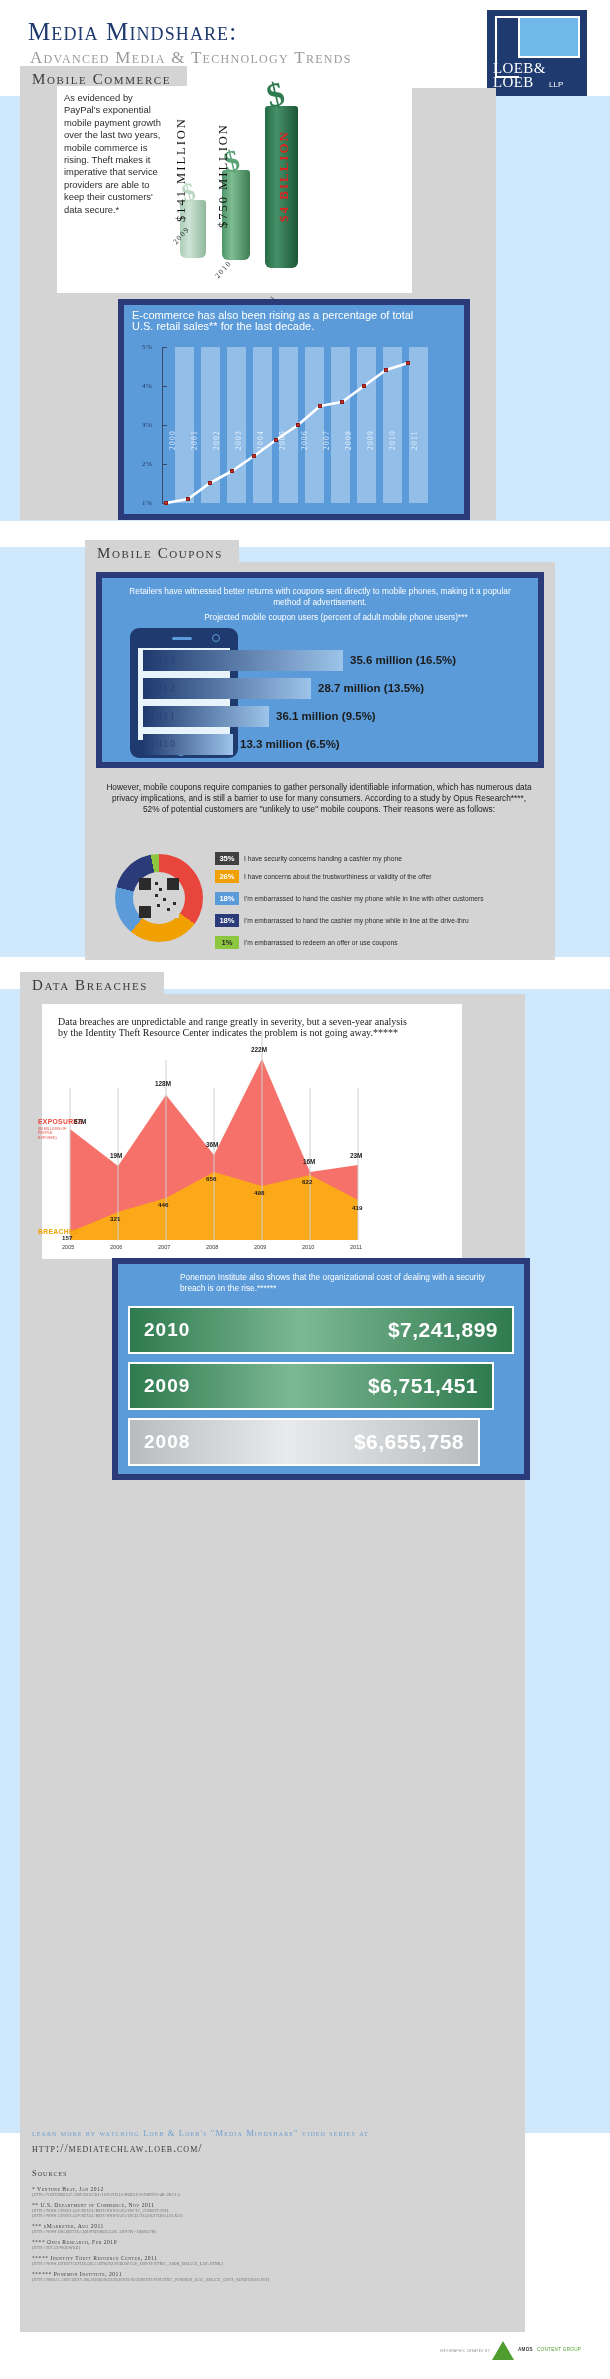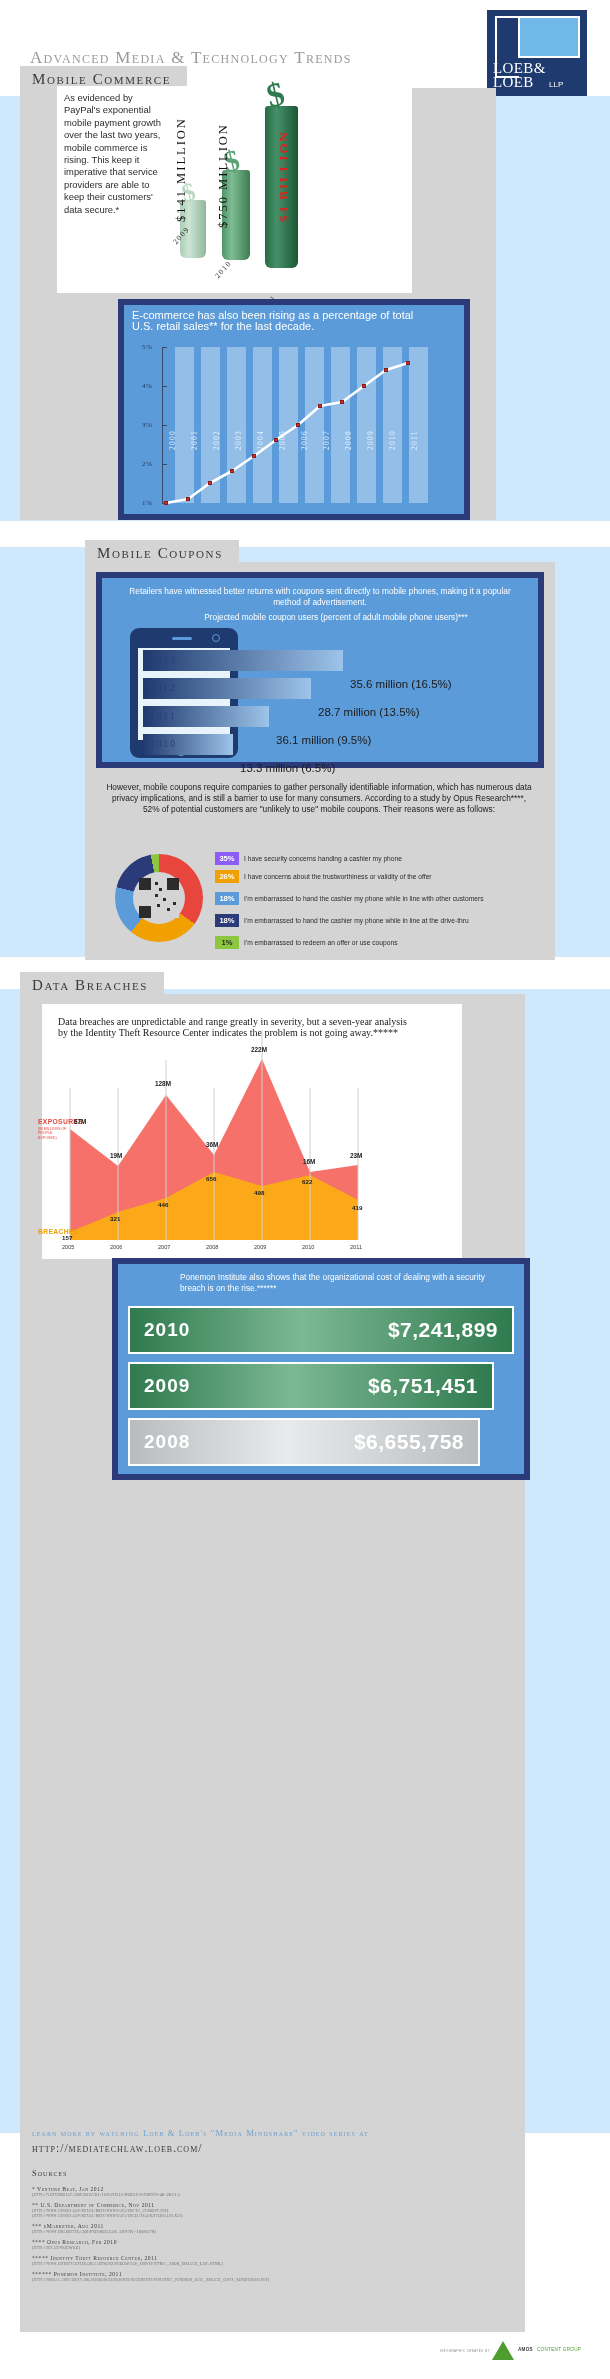--- a/index.html
+++ b/index.html
@@ -91,21 +91,21 @@
   .cp-panel { position:absolute; background:#2b3b7a; }
   .cp-inner { position:absolute; background:#5b9bd9; }
   .cp-lead { position:absolute; color:#fff; font-size:8.3px; line-height:11px; text-align:center;}
   .phone-out { position:absolute; background:#1f3a6e; border-radius:9px; }
   .phone-scr { position:absolute; background:#e9f3fb; }
   .phone-spk { position:absolute; background:#5b9bd9; border-radius:2px;}
   .phone-cam { position:absolute; border:1.3px solid #5b9bd9; border-radius:50%;}
   .phone-home { position:absolute; border:1.5px solid #5b9bd9; border-radius:50%;}
   .cp-yr { position:absolute; font-size:9.5px; color:#2b3b7a; letter-spacing:2px; font-family:"Liberation Serif",serif;}
   .cp-bar { position:absolute; }
-  .cp-val { position:absolute; font-size:11.5px; font-weight:normal; color:#1b1b1b; white-space:nowrap;margin-top:24px;}
+  .cp-val { position:absolute; font-size:11.5px; font-weight:bold; color:#1b1b1b; white-space:nowrap;}
 
   .cp-note { position:absolute; color:#1b1b1b; font-size:8.3px; line-height:11.2px; }
   .lg-row { position:absolute; display:flex; align-items:center; }
   .lg-pct { width:24px; height:13px; display:flex; align-items:center; justify-content:center; color:#fff; font-size:7.6px; font-weight:bold;}
   .lg-txt { margin-left:5px; font-size:6.7px; line-height:8px; color:#2b2b2b; }
   .donut { position:absolute; border-radius:50%; }
   .qr { position:absolute; background:#fff; }
 
   
   .db-white { position:absolute; background:#ffffff; }
@@ -142,36 +142,37 @@
 <div id="page">
 
   <div class="band band-white" style="top:0;height:96px;"></div>
   <div class="band band-lightblue" style="top:96px;height:425px;"></div>
   <div class="band band-white" style="top:521px;height:26px;"></div>
   <div class="band band-lightblue" style="top:547px;height:410px;"></div>
   <div class="band band-white" style="top:957px;height:32px;"></div>
   <div class="band band-lightblue" style="top:989px;height:1144px;"></div>
   <div class="band band-white" style="top:2133px;height:246px;"></div>
 
+  <div class="hdr-title">Media Mindshare:</div>
   <div class="hdr-sub">Advanced Media &amp; Technology Trends</div>
   <div class="logo">
     <div class="logo-l"></div>
     <div class="logo-sq"></div>
     <div class="logo-t1">LOEB&amp;</div>
     <div class="logo-t2">LOEB</div>
     <div class="logo-t3">LLP</div>
   </div>
 
   <div class="sec-tabwrap" style="left:20px;top:66px;">
     <div class="sec-tab">Mobile Commerce</div>
   </div>
   <div class="sec-body" style="left:20px;top:88px;width:476px;height:432px;"></div>
   <div class="mc-white" style="left:57px;top:86px;width:355px;height:207px;"></div>
 
-  <div class="mc-text">As evidenced by PayPal's exponential mobile payment growth over the last two years, mobile commerce is rising. This keep it imperative that service providers are able to keep their customers' data secure.*</div>
+  <div class="mc-text">As evidenced by PayPal's exponential mobile payment growth over the last two years, mobile commerce is rising. Theft makes it imperative that service providers are able to keep their customers' data secure.*</div>
 
   <div class="bar3d" style="left:180px;top:200px;">
     <div class="bar-body" style="left:0;top:0;width:26px;height:58px;background:linear-gradient(90deg,#a9cdb5,#cfe4d6 35%,#8fb79c);"></div>
     <div class="dollar" style="left:2px;top:-22px;font-size:26px;color:#bcd9c6;">$</div>
   </div>
   <div class="bar3d" style="left:222px;top:170px;">
     <div class="bar-body" style="left:0;top:0;width:28px;height:90px;background:linear-gradient(90deg,#4e9469,#7fbd93 35%,#3d7c53);"></div>
     <div class="dollar" style="left:2px;top:-26px;font-size:30px;color:#5aa377;">$</div>
   </div>
   <div class="bar3d" style="left:265px;top:106px;">
@@ -294,21 +295,21 @@
          linear-gradient(#2b2b2b,#2b2b2b) 16px 4px/3px 3px no-repeat,
          linear-gradient(#2b2b2b,#2b2b2b) 20px 10px/3px 3px no-repeat,
          linear-gradient(#2b2b2b,#2b2b2b) 16px 16px/3px 3px no-repeat,
          linear-gradient(#2b2b2b,#2b2b2b) 24px 20px/3px 3px no-repeat,
          linear-gradient(#2b2b2b,#2b2b2b) 18px 26px/3px 3px no-repeat,
          linear-gradient(#2b2b2b,#2b2b2b) 28px 30px/3px 3px no-repeat,
          linear-gradient(#2b2b2b,#2b2b2b) 34px 24px/3px 3px no-repeat,
          #d4d4d4;"></div>
 
   <div class="lg-row" style="left:215px;top:852px;width:300px;">
-    <div class="lg-pct" style="background:#8b5cf6;">35%</div>
+    <div class="lg-pct" style="background:#404040;">35%</div>
     <div class="lg-txt">I have security concerns handing a cashier my phone</div>
   </div>
   <div class="lg-row" style="left:215px;top:870px;width:300px;">
     <div class="lg-pct" style="background:#f0a000;">26%</div>
     <div class="lg-txt">I have concerns about the trustworthiness or validity of the offer</div>
   </div>
   <div class="lg-row" style="left:215px;top:892px;width:300px;">
     <div class="lg-pct" style="background:#5b9bd9;">18%</div>
     <div class="lg-txt">I'm embarrassed to hand the cashier my phone while in line with other customers</div>
   </div>

